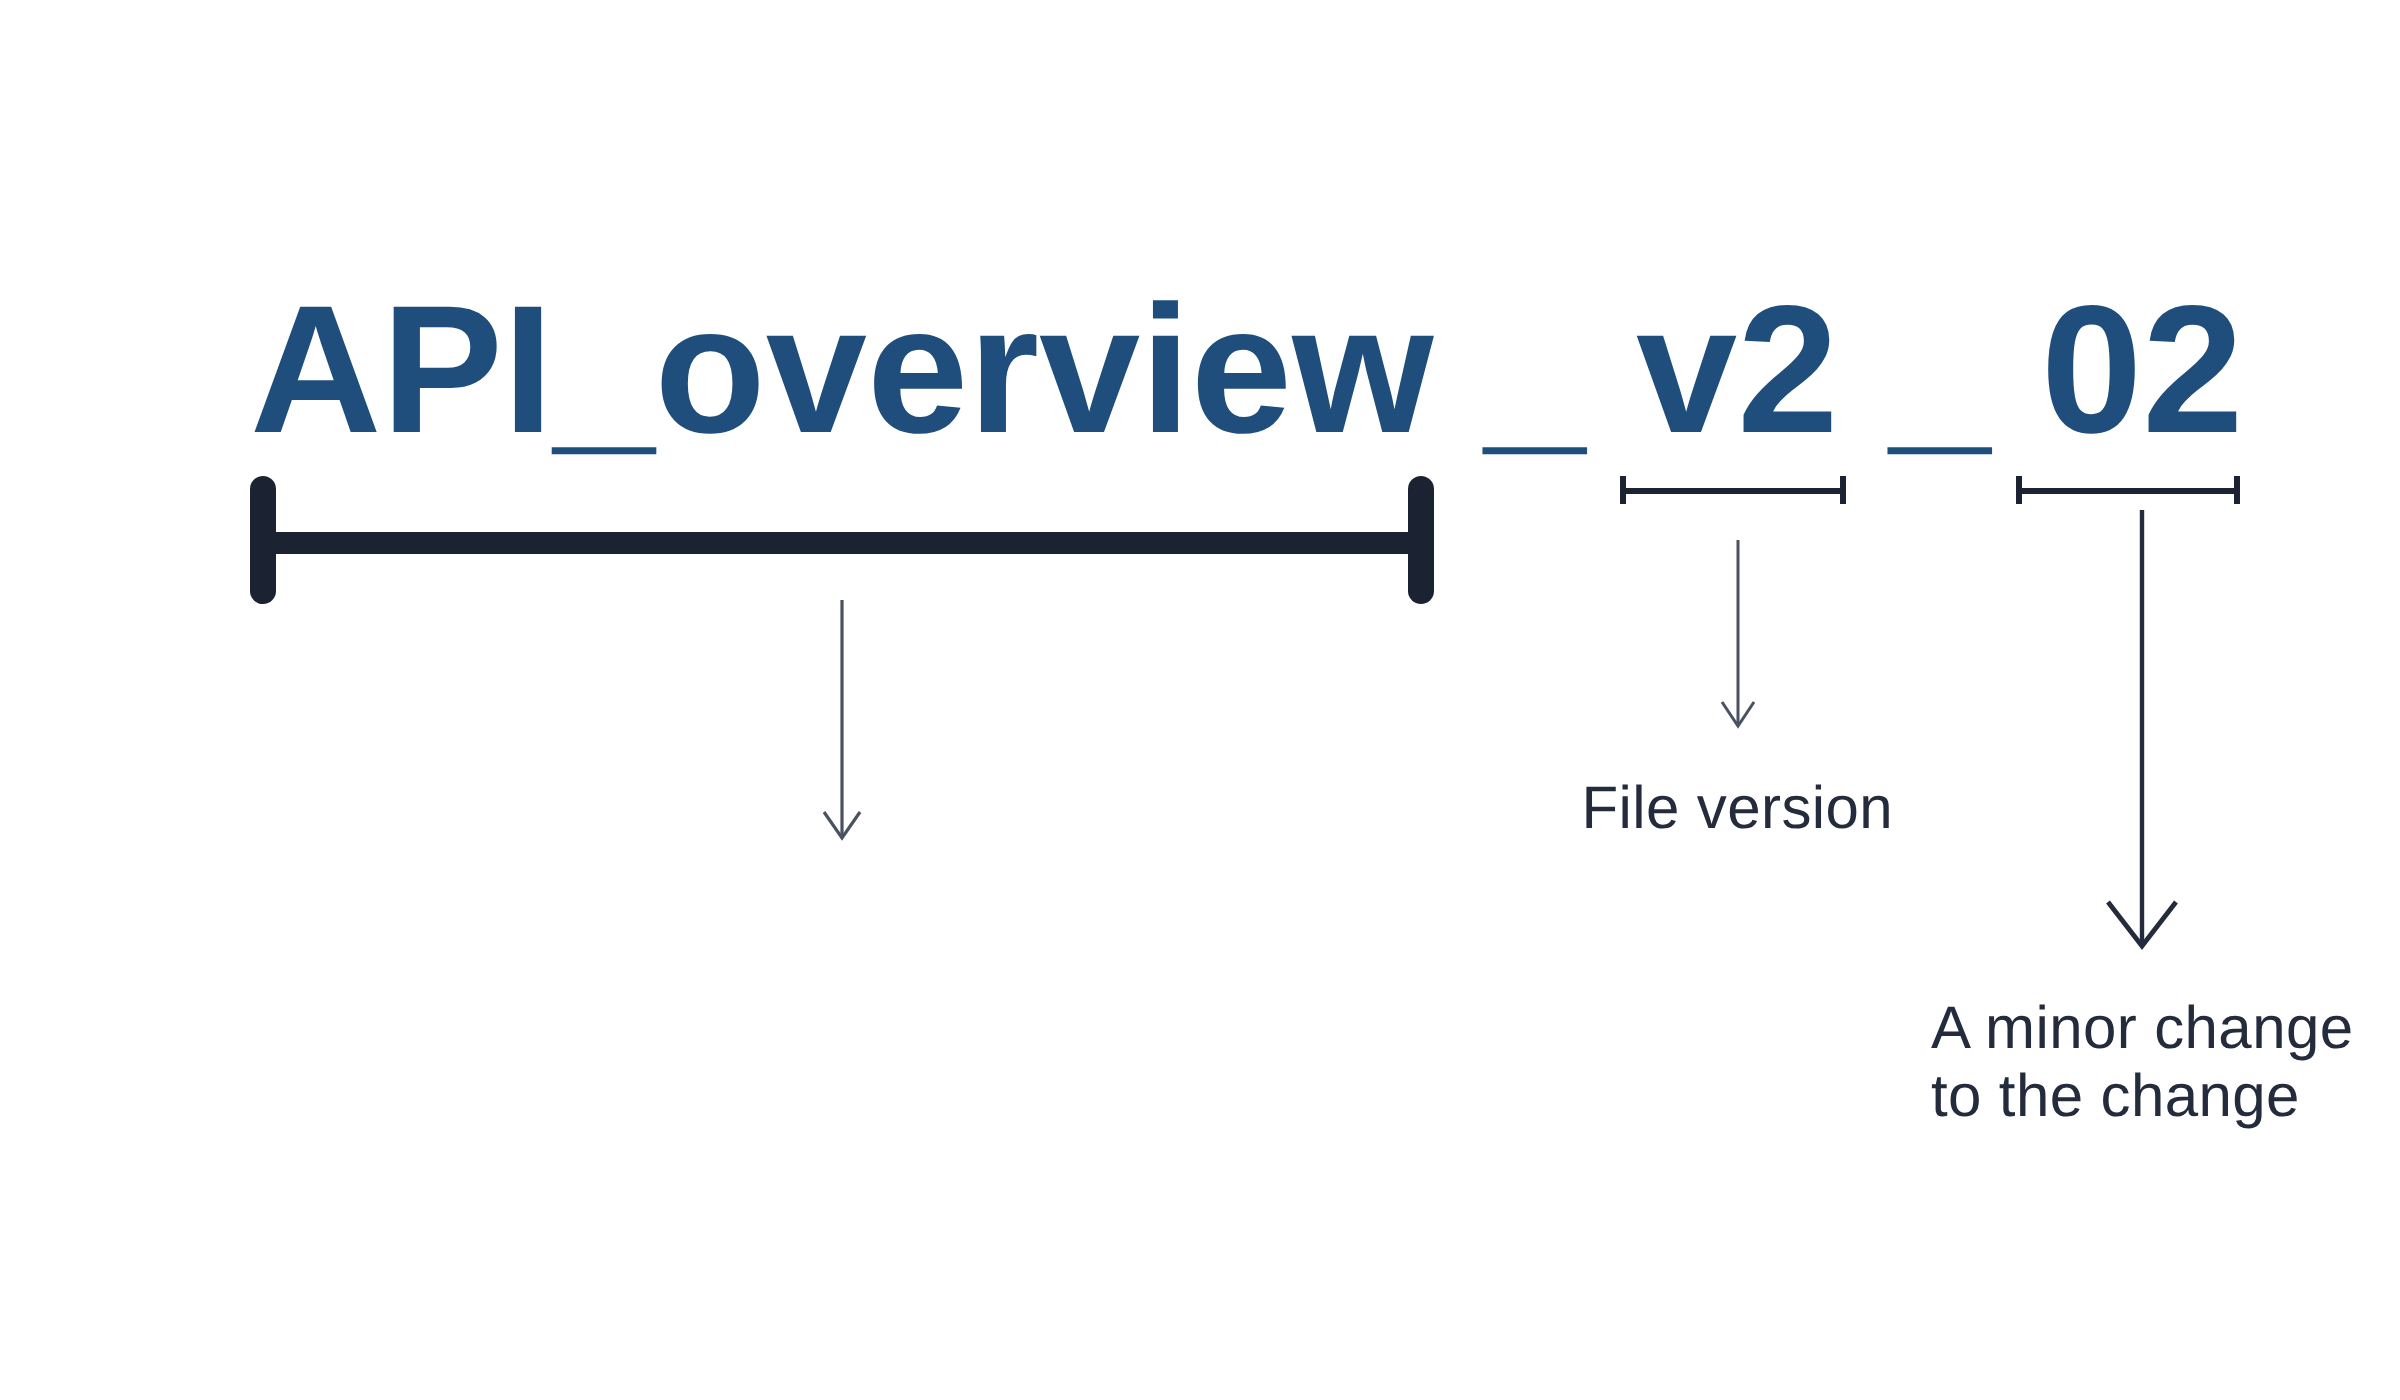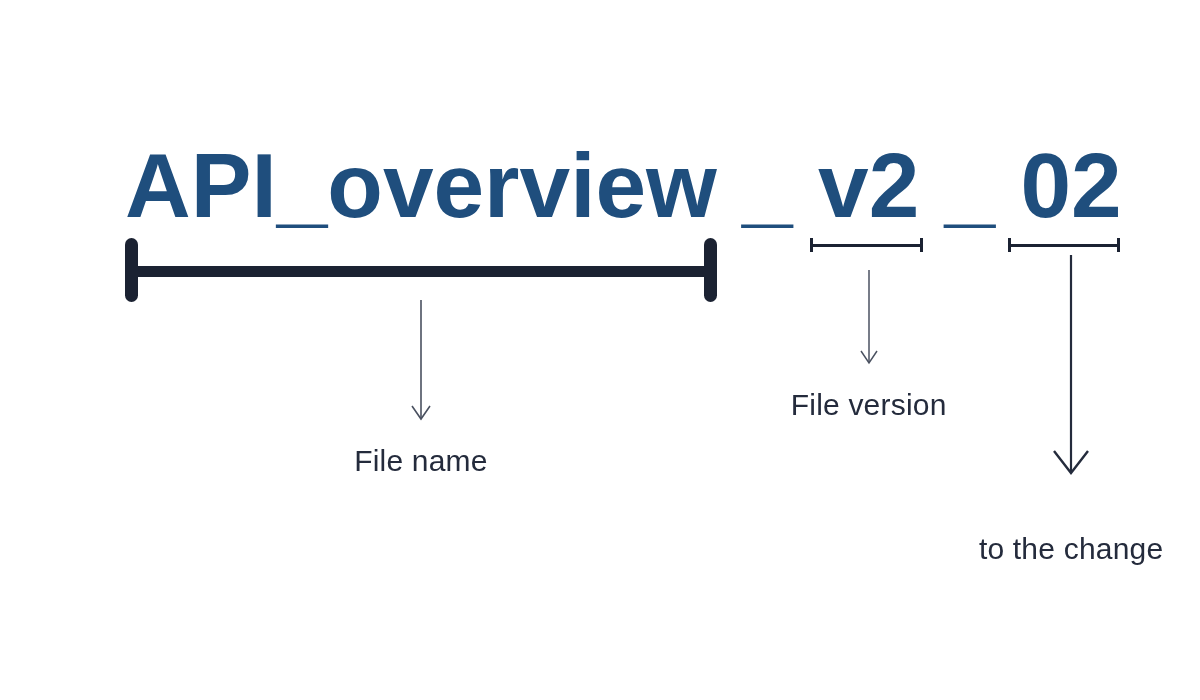--- a/index.html
+++ b/index.html
@@ -128,21 +128,20 @@
         <span class="cap cap-left"></span>
         <span class="bar"></span>
         <span class="cap cap-right"></span>
       </span>
 
       <svg class="arrow arrow-name" width="26" height="125" viewBox="0 0 26 125">
         <line x1="13" y1="0" x2="13" y2="118" stroke="#4A5160" stroke-width="1.6"></line>
         <polyline points="4,106 13,119 22,106" fill="none" stroke="#4A5160" stroke-width="1.6"></polyline>
       </svg>
 
-      <span class="annot-label label-name">File name</span>
     </span>
 
     
     <span class="seg">_</span>
 
     
     <span class="seg">
       <span class="seg-text">v2</span>
 
       <span class="bracket-thin v2">
@@ -171,19 +170,19 @@
         <span class="line"></span>
         <span class="tick tick-right"></span>
       </span>
 
       <svg class="arrow arrow-minor" width="40" height="224" viewBox="0 0 40 224">
         <line x1="20" y1="0" x2="20" y2="216" stroke="#242B3C" stroke-width="2.2"></line>
         <polyline points="3,196 20,218 37,196" fill="none" stroke="#242B3C" stroke-width="2.4"></polyline>
       </svg>
 
       <span class="annot-label label-minor">
-        <br>
+        <span>A minor change</span><br>
         <span>to the change</span>
       </span>
     </span>
 
   </h1>
 </div>
 
 </body></html>

